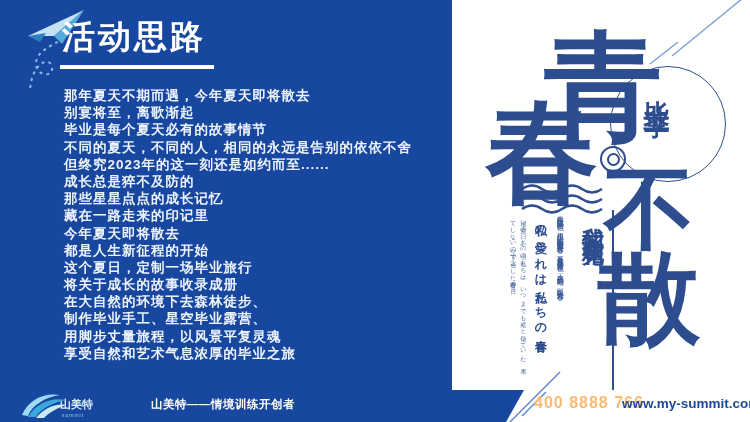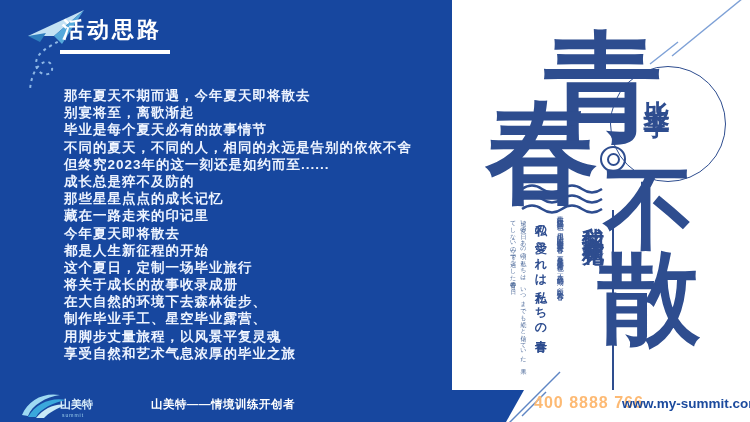--- a/index.html
+++ b/index.html
@@ -1,20 +1,20 @@
 <!DOCTYPE html>
 <html><head>
 <meta charset="utf-8">
 <style>
   html,body{margin:0;padding:0;background:#333;}
   .slide{position:relative;width:750px;height:422px;background:#17479f;overflow:hidden;
          font-family:"Liberation Sans",sans-serif;}
   
   .plane-wrap{position:absolute;left:10px;top:2px;width:120px;height:130px;}
-  .title{position:absolute;left:60px;top:15px;color:#fff;font-size:22px;font-weight:bold;
+  .title{position:absolute;left:60px;top:15px;color:#fff;font-size:33px;font-weight:bold;
          letter-spacing:3px;border-bottom:4px solid #fff;padding:0 8px 5px 2px;
          font-family:"Liberation Sans",sans-serif;}
   .body-text{position:absolute;left:64px;top:87px;color:#eef4ff;font-size:13.5px;
              font-weight:bold;letter-spacing:1px;}
   .body-text .line{height:17.2px;line-height:17.2px;white-space:nowrap;}
   
   .panel{position:absolute;left:452px;top:0;width:298px;height:422px;background:#ffffff;}
   .bigchar{position:absolute;font-family:"DejaVu Serif","Liberation Serif",serif;
            font-weight:bold;color:#2e4d8f;line-height:1;z-index:3;}
   .qing{left:92px;top:28px;font-size:118px;}

